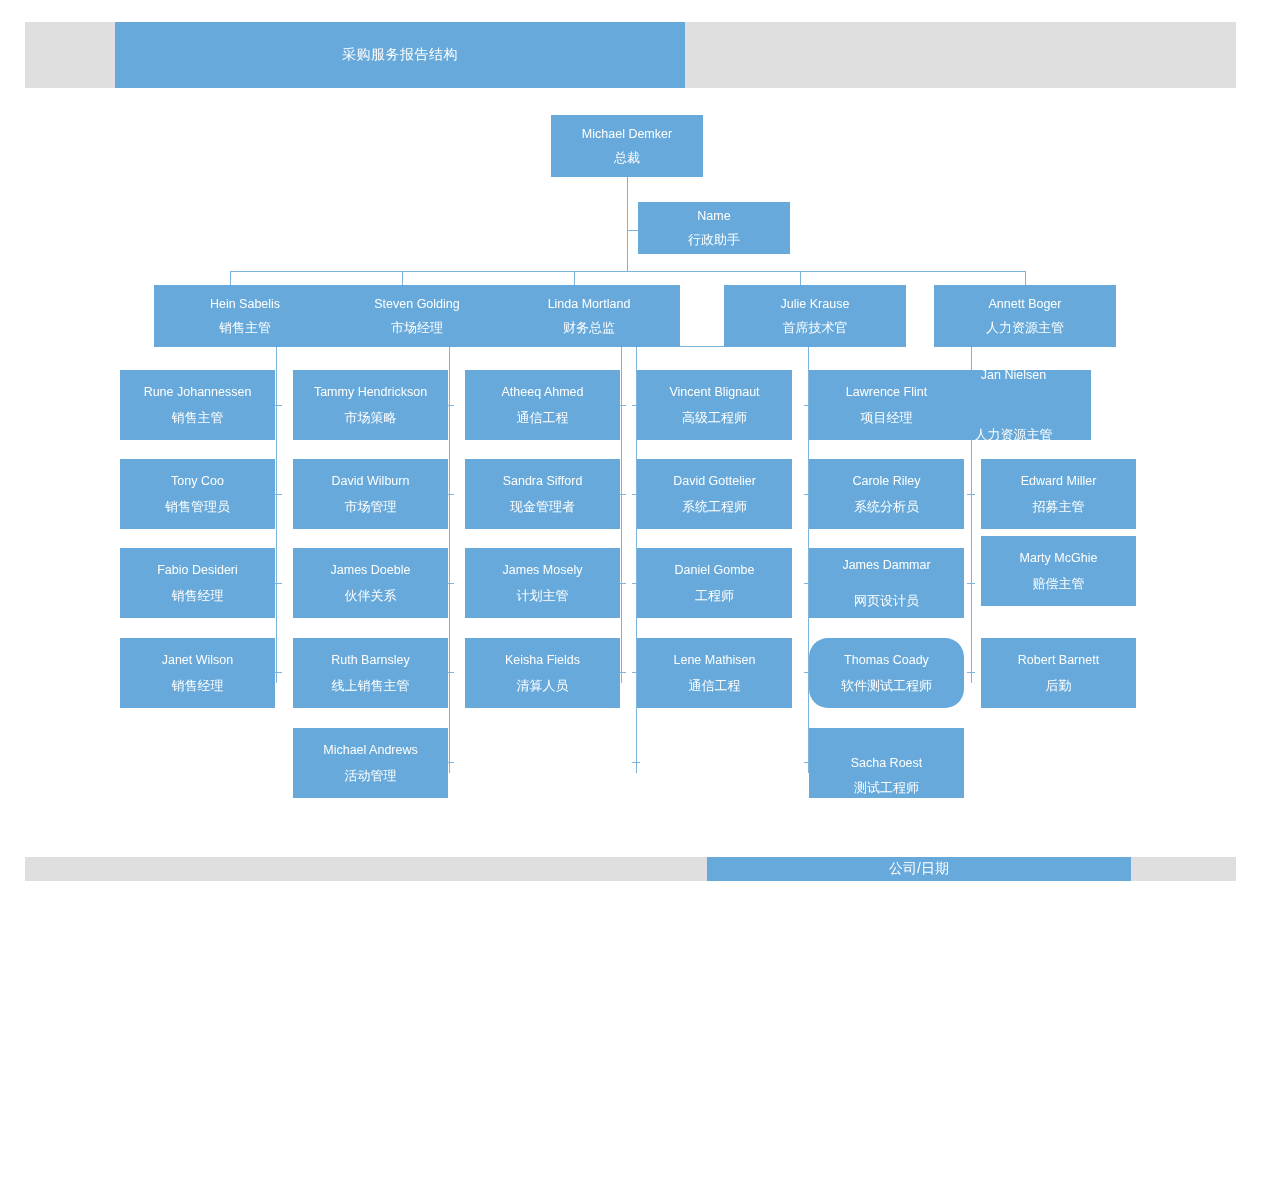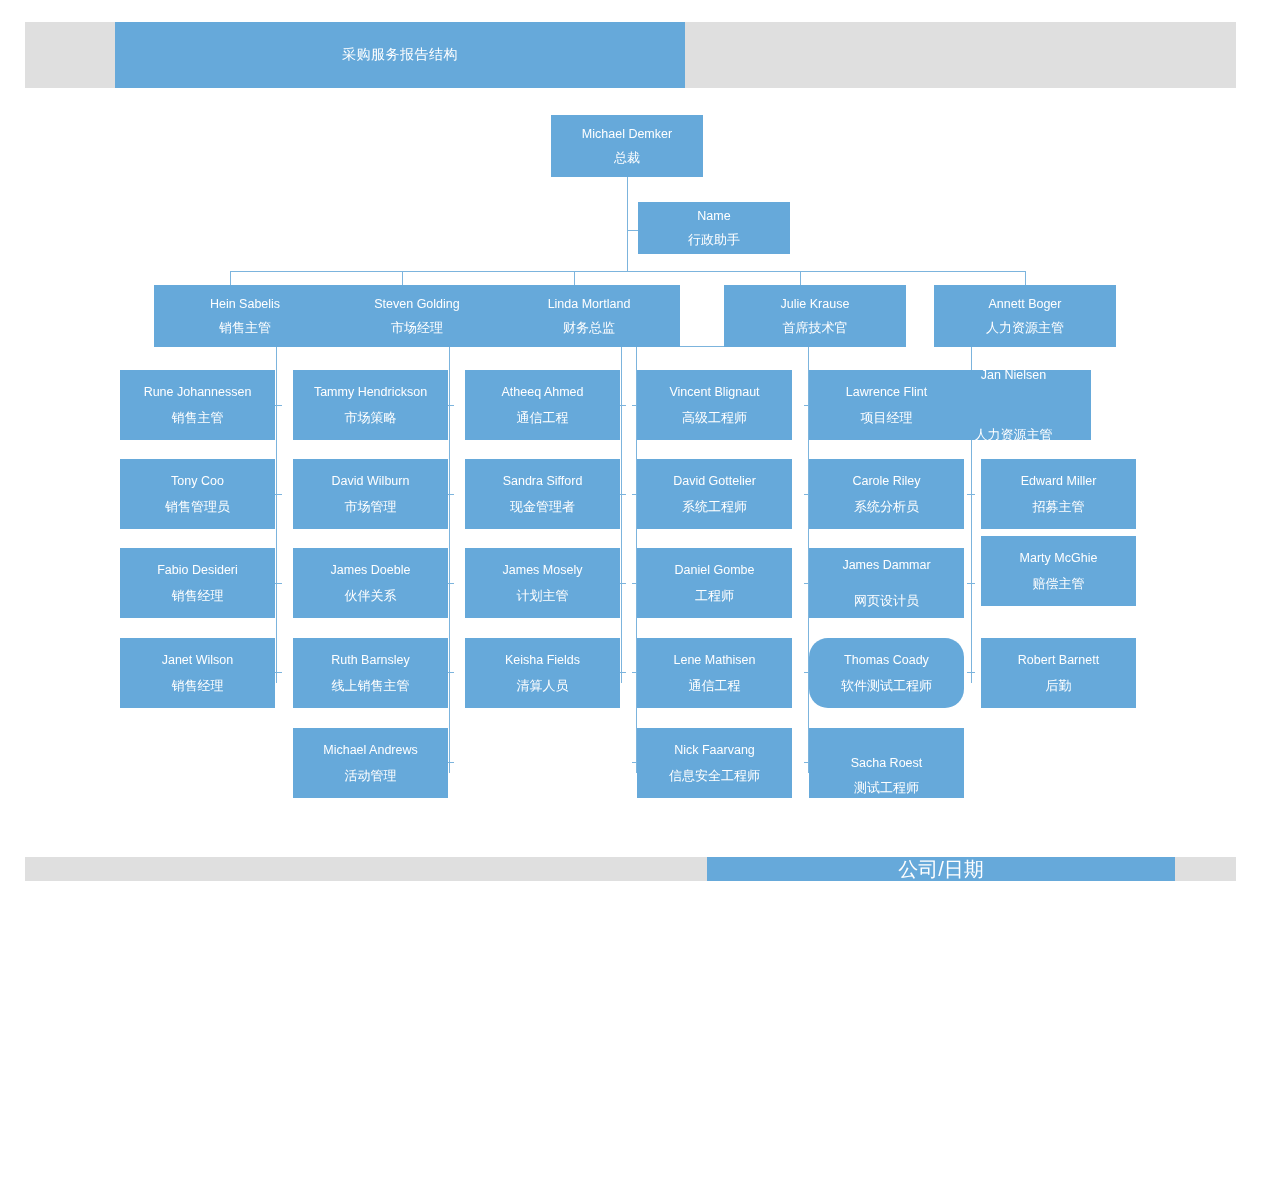--- a/index.html
+++ b/index.html
@@ -33,22 +33,22 @@
     align-items: center;
     justify-content: center;
     text-align: center;
   }
   #chart-title {
     left: 115px; top: 22px; width: 570px; height: 66px;
     font-size: 14px;
     letter-spacing: .5px;
   }
   #footer-title {
-    left: 707px; top: 857px; width: 468px; height: 24px;
-    font-size: 20px;
+    left: 707px; top: 857px; width: 424px; height: 24px;
+    font-size: 14px;
   }
 
   
   .line {
     position: absolute;
     background: #7cb4dd;
   }
   .line.v { width: 1px; }
   .line.h { height: 1px; }
 
@@ -239,24 +239,20 @@
     <div class="ttl">系统工程师</div>
   </div>
   <div class="node lvl3" style="left:637px; top:548px;">
     <div class="nm">Daniel Gombe</div>
     <div class="ttl">工程师</div>
   </div>
   <div class="node lvl3" style="left:637px; top:638px;">
     <div class="nm">Lene Mathisen</div>
     <div class="ttl">通信工程</div>
   </div>
-  <div class="node lvl3" style="left:637px; top:728px;">
-    <div class="nm">Nick Faarvang</div>
-    <div class="ttl">信息安全工程师</div>
-  </div>
 
   <div class="node lvl3" style="left:809px; top:370px;">
     <div class="nm">Lawrence Flint</div>
     <div class="ttl">项目经理</div>
   </div>
   <div class="node lvl3" style="left:809px; top:459px;">
     <div class="nm">Carole Riley</div>
     <div class="ttl">系统分析员</div>
   </div>
   <div class="node lvl3" style="left:809px; top:548px;gap:11px;">

